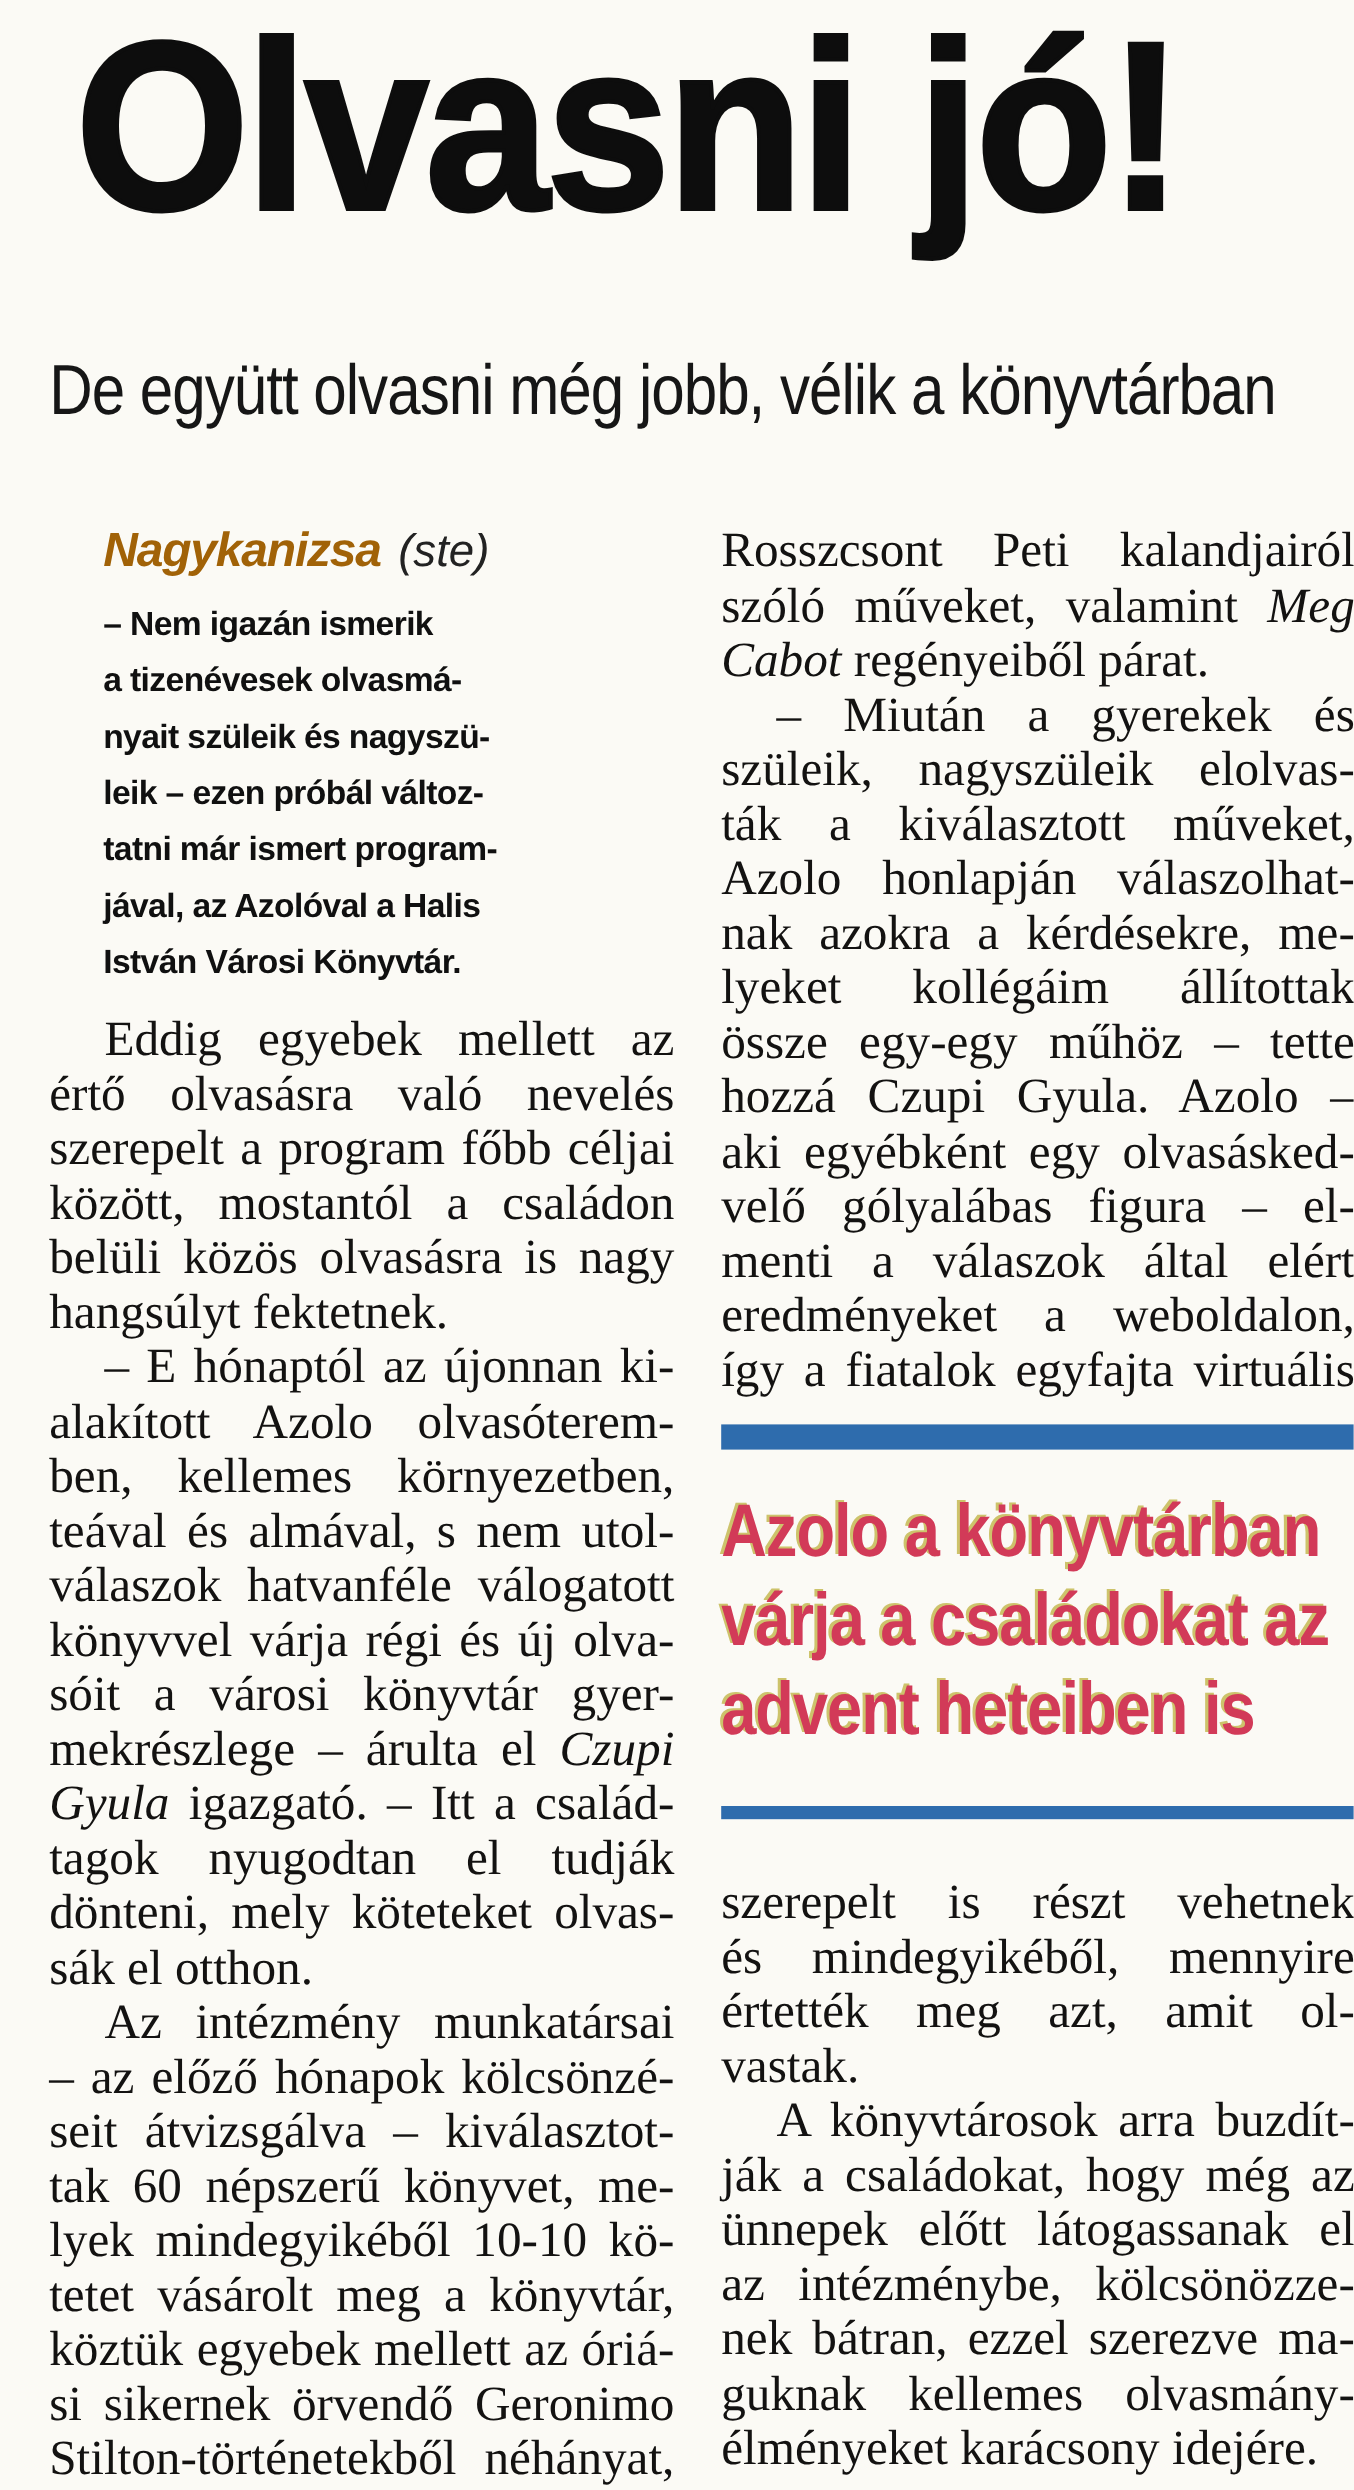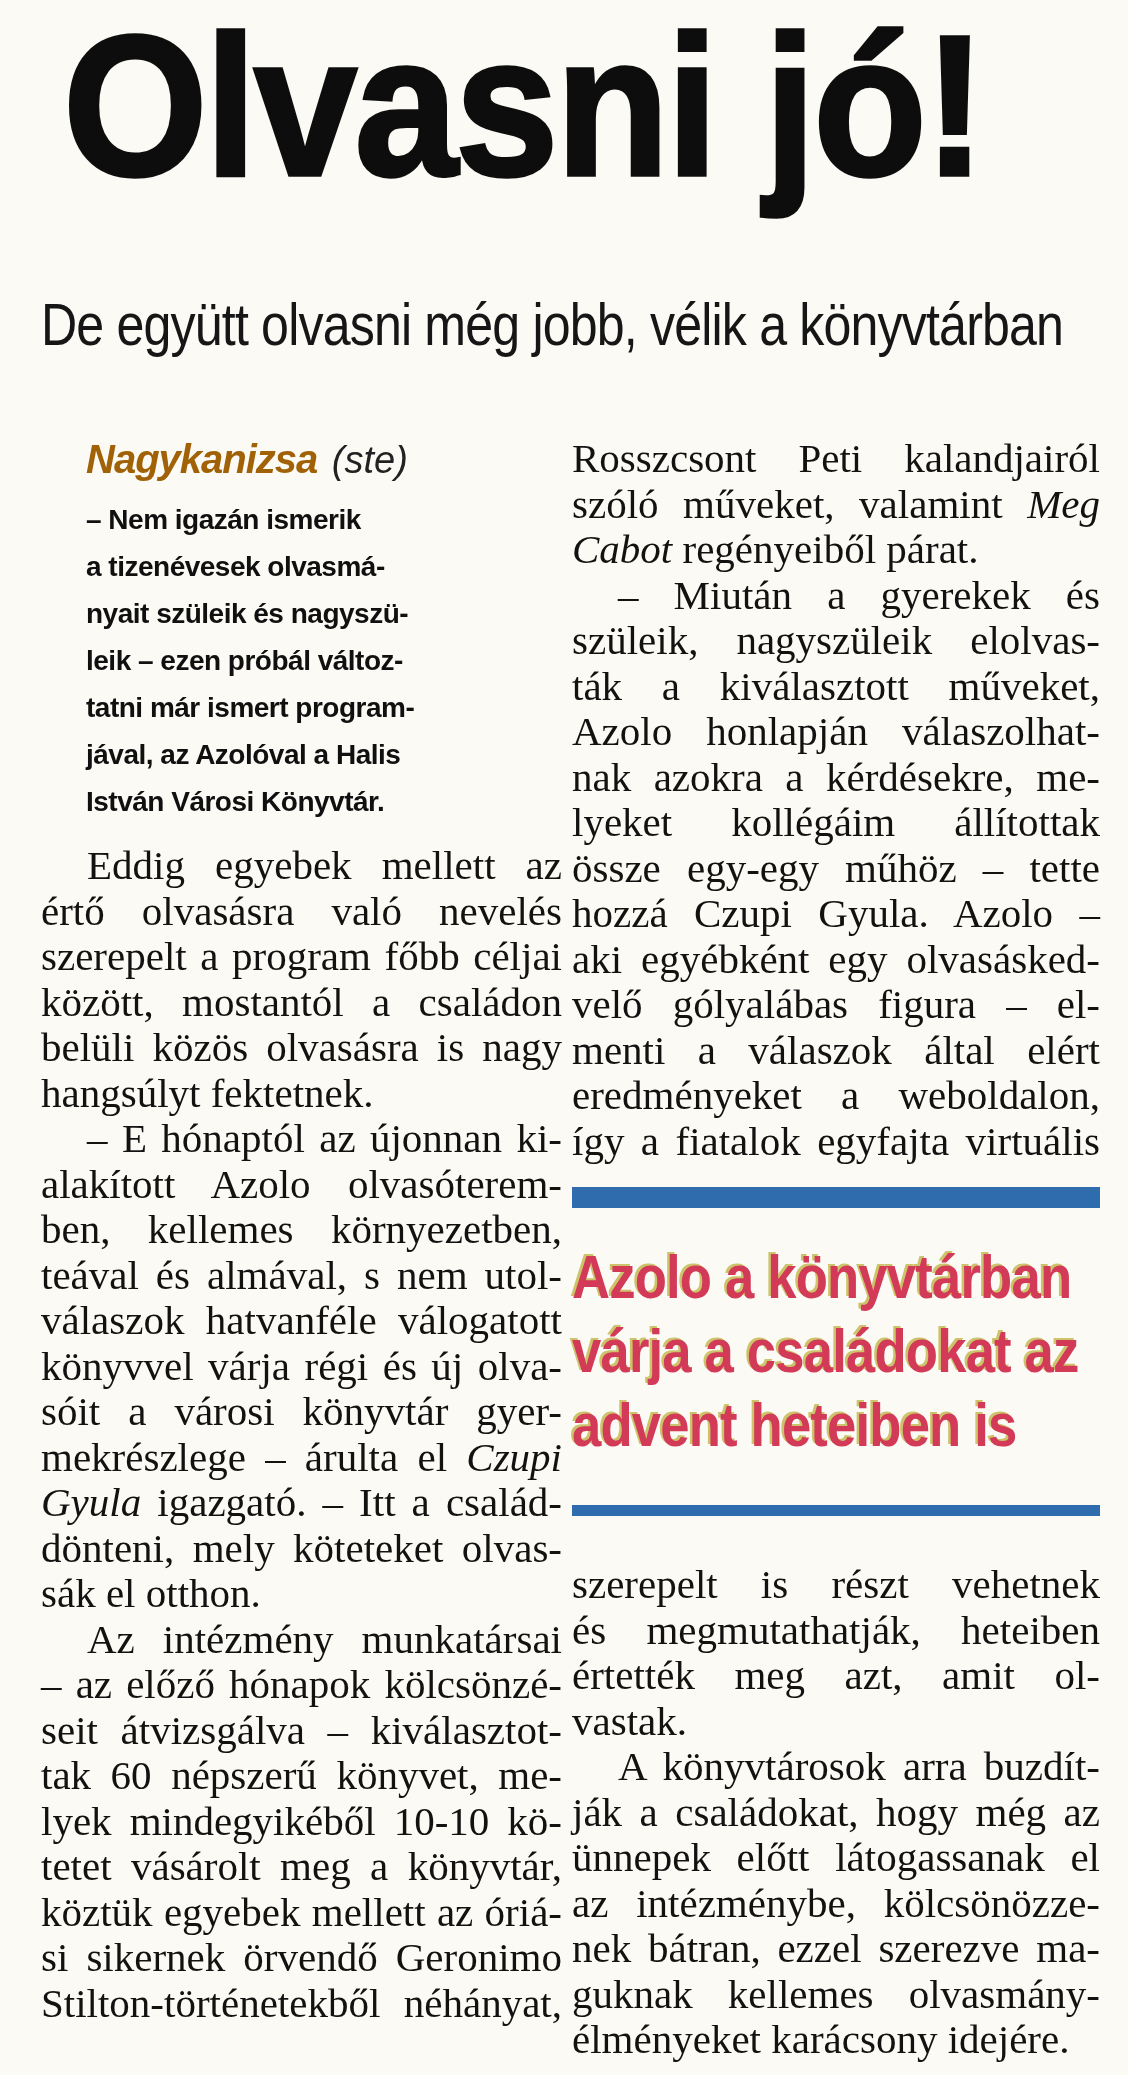--- a/index.html
+++ b/index.html
@@ -25,21 +25,21 @@
     position: absolute; left: 30px; top: 296px; margin: 0;
     font-family: "Liberation Sans", sans-serif;
     font-weight: 400; font-size: 59px; line-height: 1;
     letter-spacing: -1px; color: #161616;
     transform: scaleX(0.85); transform-origin: left top;
     white-space: nowrap;
   }
 
   .col { position: absolute; }
   .col-left  { left: 30px;  top: 433px; width: 521px; }
-  .col-right { left: 561px; top: 436px; width: 528px; }
+  .col-right { left: 590px; top: 436px; width: 528px; }
 
   .dateline {
     margin: 4px 0 2px 45px; line-height: 44px; white-space: nowrap;
     font-family: "Liberation Sans", sans-serif;
   }
   .dateline-loc { font-style: italic; font-weight: 700; font-size: 40px; letter-spacing: -1px; color: #a16207; }
   .dateline-by  { font-style: italic; font-weight: 400; font-size: 38px; margin-left: 10px; color: #222; text-align: right; }
 
   .lead {
     margin: 6px 0 18px 45px;
@@ -106,20 +106,21 @@
       <div class="para">
         <div class="line body-line ind">– E hónaptól az újonnan ki-</div>
         <div class="line body-line">alakított Azolo olvasóterem-</div>
         <div class="line body-line">ben, kellemes környezetben,</div>
         <div class="line body-line">teával és almával, s nem utol-</div>
         <div class="line body-line">válaszok hatvanféle válogatott</div>
         <div class="line body-line">könyvvel várja régi és új olva-</div>
         <div class="line body-line">sóit a városi könyvtár gyer-</div>
         <div class="line body-line"><span class="seg">mekrészlege – árulta el </span><em class="seg">Czupi</em></div>
         <div class="line body-line"><em class="seg">Gyula</em><span class="seg"> igazgató. – Itt a család-</span></div>
+        <div class="line body-line">tagok nyugodtan el tudják</div>
         <div class="line body-line">dönteni, mely köteteket olvas-</div>
         <div class="line body-line final">sák el otthon.</div>
       </div>
       <div class="para">
         <div class="line body-line ind">Az intézmény munkatársai</div>
         <div class="line body-line">– az előző hónapok kölcsönzé-</div>
         <div class="line body-line">seit átvizsgálva – kiválasztot-</div>
         <div class="line body-line">tak 60 népszerű könyvet, me-</div>
         <div class="line body-line">lyek mindegyikéből 10-10 kö-</div>
         <div class="line body-line">tetet vásárolt meg a könyvtár,</div>
@@ -153,21 +154,21 @@
         <div class="rule rule-thick" style="background: rgb(46, 108, 173);"></div>
         <div class="callout-text" style="color: rgb(210, 58, 88);">
           <div class="line callout-line">Azolo a könyvtárban</div>
           <div class="line callout-line">várja a családokat az</div>
           <div class="line callout-line">advent heteiben is</div>
         </div>
         <div class="rule rule-thin" style="background: rgb(46, 108, 173);"></div>
       </div>
       <div class="para">
         <div class="line body-line">szerepelt is részt vehetnek</div>
-        <div class="line body-line">és megmutathatják, heteiben</div>
+        <div class="line body-line">és mindegyikéből, mennyire</div>
         <div class="line body-line">értették meg azt, amit ol-</div>
         <div class="line body-line final">vastak.</div>
       </div>
       <div class="para">
         <div class="line body-line ind">A könyvtárosok arra buzdít-</div>
         <div class="line body-line">ják a családokat, hogy még az</div>
         <div class="line body-line">ünnepek előtt látogassanak el</div>
         <div class="line body-line">az intézménybe, kölcsönözze-</div>
         <div class="line body-line">nek bátran, ezzel szerezve ma-</div>
         <div class="line body-line">guknak kellemes olvasmány-</div>

